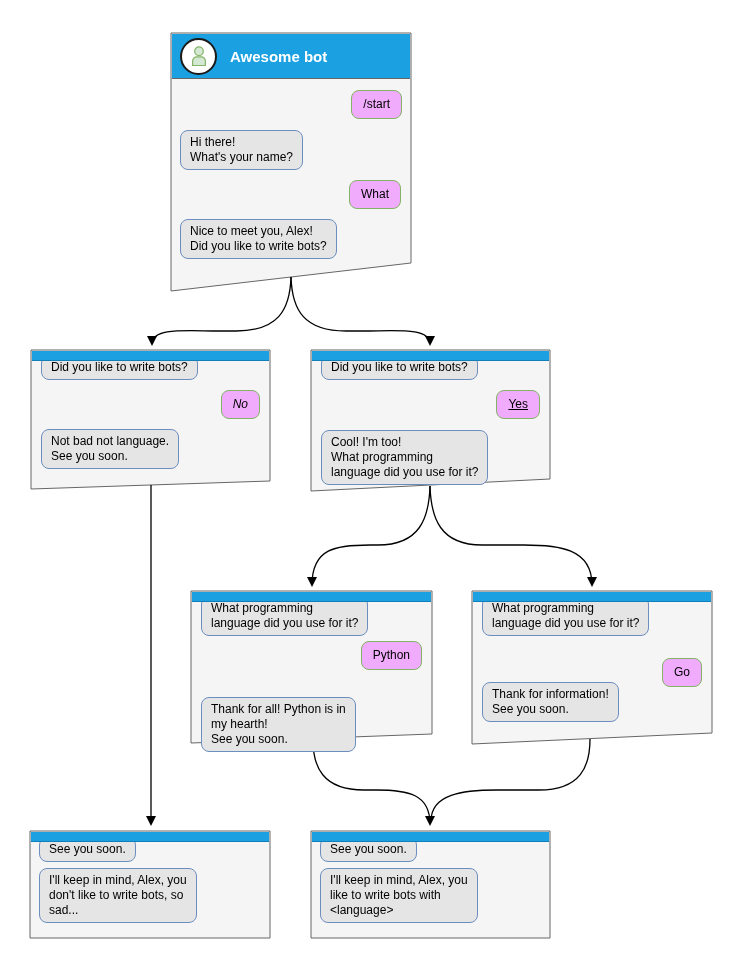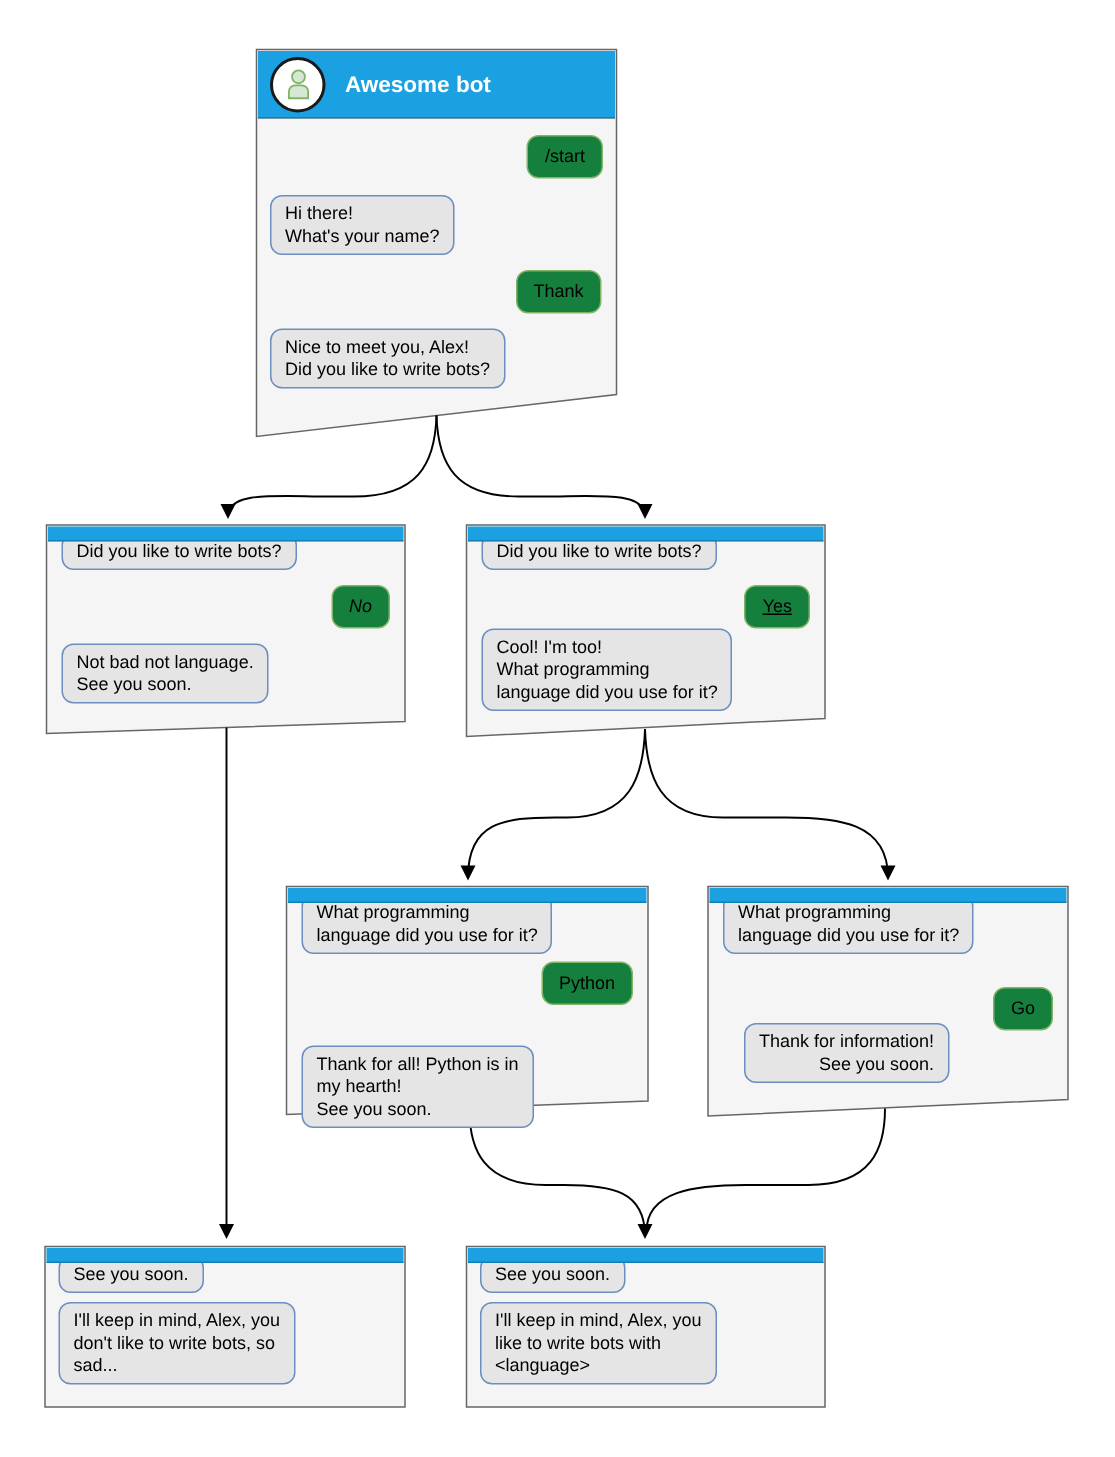--- a/index.html
+++ b/index.html
@@ -6,21 +6,21 @@
   body{width:743px;height:971px;position:relative;font-family:"Liberation Sans",sans-serif;color:#000;}
   #canvas{position:absolute;left:0;top:0;width:684px;height:971px;}
   svg.layer{position:absolute;left:0;top:0;z-index:0;}
   .window{position:absolute;z-index:1;}
   .bar{position:absolute;left:1px;right:1px;top:1px;height:9px;background:#1BA1E2;border-bottom:1px solid rgba(0,60,100,0.35);z-index:3;}
   .main-header{position:absolute;left:1px;right:1px;top:1px;height:44px;background:#1BA1E2;display:flex;align-items:center;z-index:3;border-bottom:1px solid #666;}
   .avatar{width:37px;height:37px;border-radius:50%;background:#fff;border:2px solid #1a1a1a;margin-left:8px;display:flex;align-items:center;justify-content:center;box-sizing:border-box;flex:0 0 auto;}
   .title{color:#fff;font-weight:bold;font-size:15px;margin-left:13px;}
   .bubble{position:absolute;font-size:12px;line-height:15px;white-space:pre-line;border-radius:8px;z-index:1;}
   .bubble.bot{background:#e5e5e5;border:1px solid #6C8EBF;padding:4px 9px;}
-  .bubble.user{background:#15803d;border:1px solid #82B366;padding:6px 11px;}
+  .bubble.user{background:#f0abfc;border:1px solid #82B366;padding:6px 11px;}
 </style>
 </head>
 <body>
 
 <div id="canvas">
 
   <svg class="layer" width="743" height="971" viewBox="0 0 743 971">
     <defs>
       <marker id="arrowhead" markerUnits="userSpaceOnUse" markerWidth="12" markerHeight="12" refX="9" refY="6" orient="auto">
         <path d="M1,1 L11,6 L1,11 z" fill="#000"></path>
@@ -50,58 +50,58 @@
         <svg width="24" height="24" viewBox="0 0 24 24">
           <circle cx="12" cy="7.2" r="4.3" fill="#D5E8D4" stroke="#82B366" stroke-width="1.2"></circle>
           <path d="M5.6,21.5 v-4.4 a4.2,4.2 0 0 1 4.2,-4.2 h4.4 a4.2,4.2 0 0 1 4.2,4.2 v4.4 z" fill="#D5E8D4" stroke="#82B366" stroke-width="1.2"></path>
         </svg>
       </span>
       <span class="title">Awesome bot</span>
     </div>
     <div class="bubble user" style="top:57px;right:9px;">/start</div>
     <div class="bubble bot" style="top:97px;left:9px;">Hi there!
 What's your name?</div>
-    <div class="bubble user" style="top:147px;right:10px;">Thank</div>
+    <div class="bubble user" style="top:147px;right:10px;">What</div>
     <div class="bubble bot" style="top:186px;left:9px;">Nice to meet you, Alex!
 Did you like to write bots?</div>
   </div>
 
   <div class="window" style="left:31px;top:350px;width:239px;height:139px;">
     <div class="bar"></div>
     <div class="bubble bot" style="top:5px;left:10px;">Did you like to write bots?</div>
     <div class="bubble user" style="top:40px;right:10px;font-style:italic;">No</div>
     <div class="bubble bot" style="top:79px;left:10px;">Not bad not language.
 See you soon.</div>
   </div>
 
   <div class="window" style="left:311px;top:350px;width:239px;height:141px;">
     <div class="bar"></div>
     <div class="bubble bot" style="top:5px;left:10px;">Did you like to write bots?</div>
     <div class="bubble user" style="top:40px;right:10px;text-decoration:underline;">Yes</div>
-    <div class="bubble bot" style="top:69px;left:10px;">Cool! I'm too!
+    <div class="bubble bot" style="top:80px;left:10px;">Cool! I'm too!
 What programming
 language did you use for it?</div>
   </div>
 
   <div class="window" style="left:191px;top:591px;width:241px;height:152px;">
     <div class="bar"></div>
     <div class="bubble bot" style="top:5px;left:10px;">What programming
 language did you use for it?</div>
     <div class="bubble user" style="top:50px;right:10px;">Python</div>
     <div class="bubble bot" style="top:91px;left:10px;margin-top:15px;">Thank for all! Python is in
 my hearth!
 See you soon.</div>
   </div>
 
   <div class="window" style="left:472px;top:591px;width:240px;height:153px;">
     <div class="bar"></div>
     <div class="bubble bot" style="top:5px;left:10px;">What programming
 language did you use for it?</div>
     <div class="bubble user" style="top:50px;right:10px;margin-top:17px;">Go</div>
-    <div class="bubble bot" style="top:91px;left:24px;text-align:right;">Thank for information!
+    <div class="bubble bot" style="top:91px;left:10px;">Thank for information!
 See you soon.</div>
   </div>
 
   <div class="window" style="left:30px;top:831px;width:240px;height:107px;">
     <div class="bar"></div>
     <div class="bubble bot" style="top:6px;left:9px;">See you soon.</div>
     <div class="bubble bot" style="top:37px;left:9px;">I'll keep in mind, Alex, you
 don't like to write bots, so
 sad...</div>
   </div>

